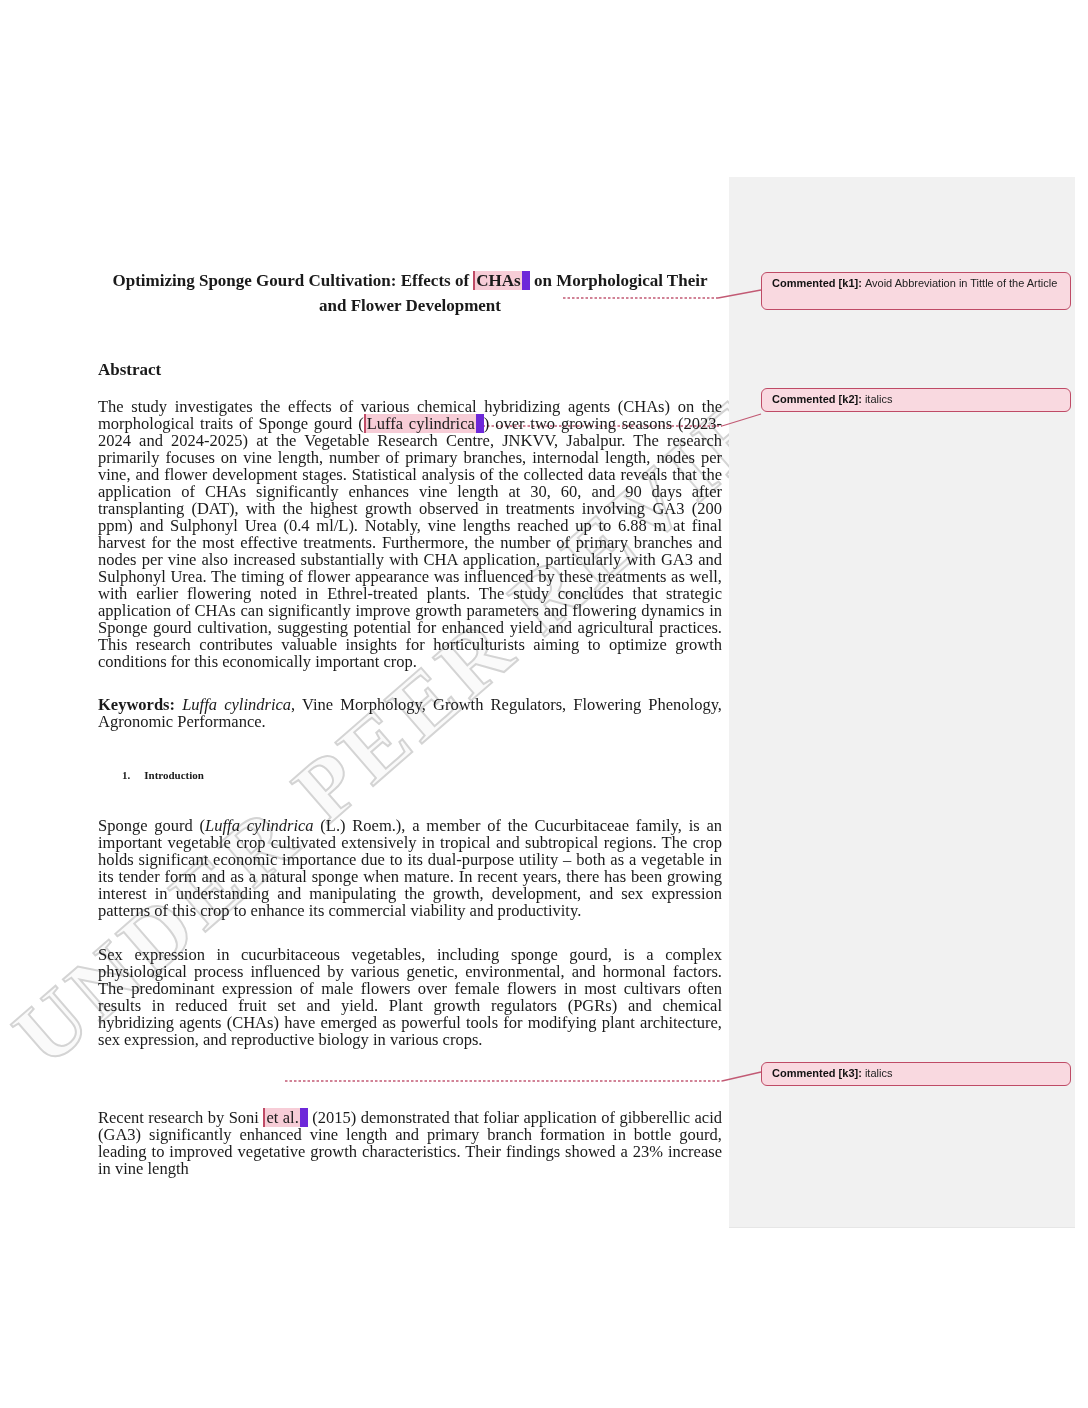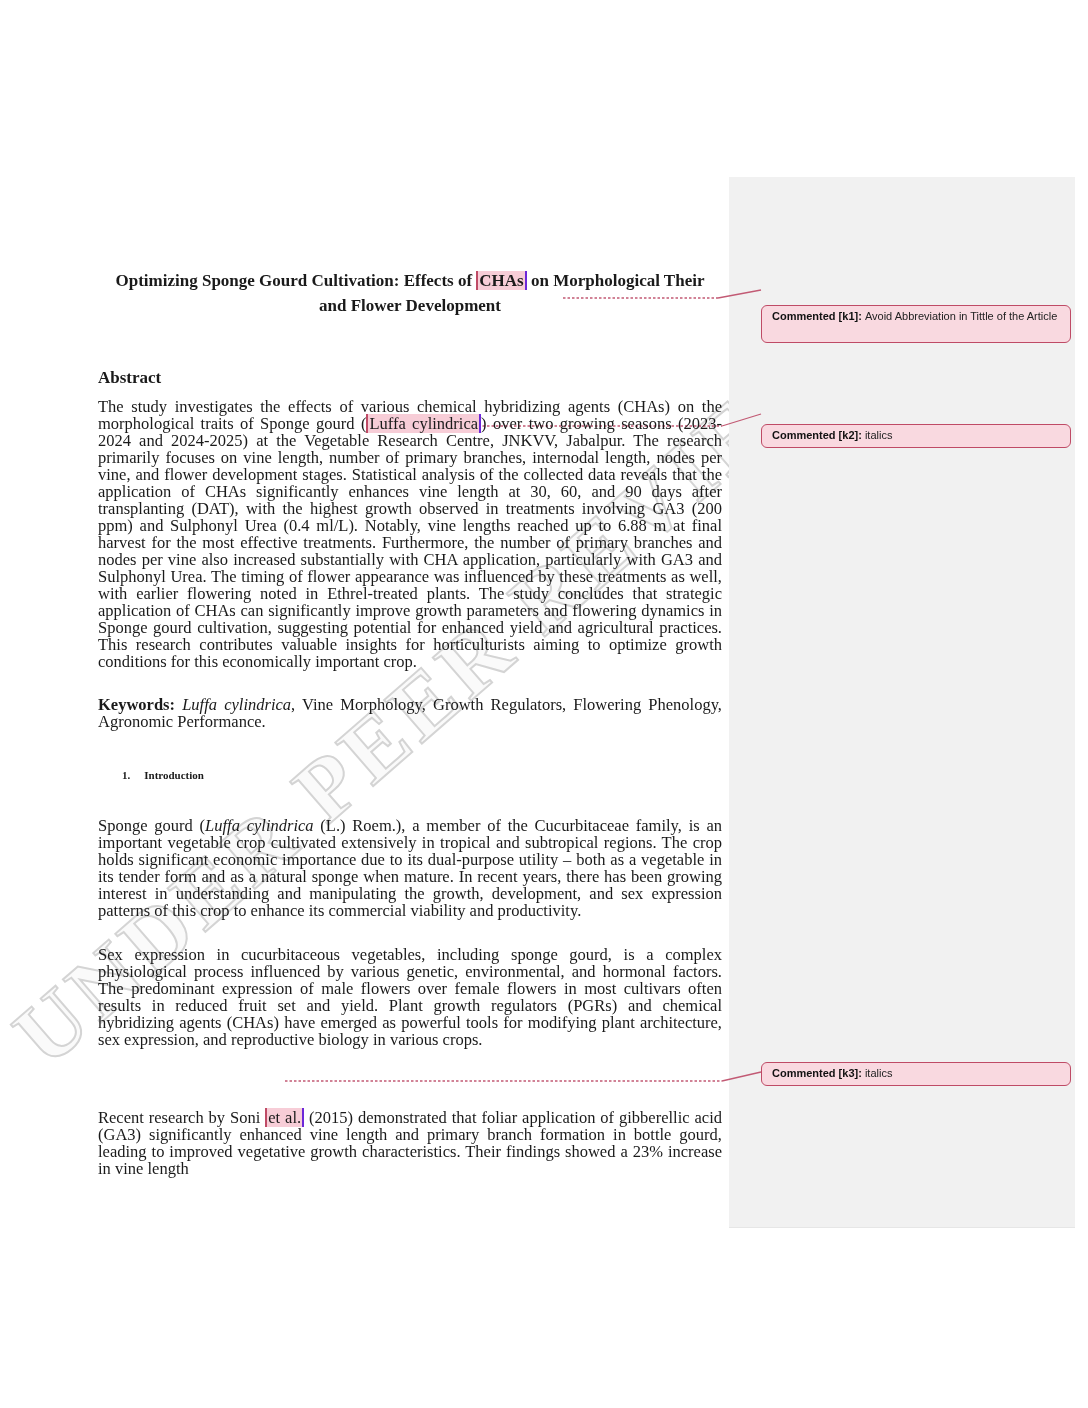--- a/index.html
+++ b/index.html
@@ -17,49 +17,49 @@
     position:absolute;left:-95px;top:650px;width:1050px;height:120px;
     transform:rotate(-41deg);transform-origin:50% 50%;
     font-family:"Liberation Serif","DejaVu Serif",serif;font-weight:bold;
     font-size:88px;letter-spacing:6px;white-space:nowrap;text-align:center;
     color:#fafafa;-webkit-text-stroke:2px #d4d4d4;z-index:1;user-select:none;
   }
   .block{position:absolute;left:98px;width:624px;z-index:3;}
   .title{
     top:268px;text-align:center;font-weight:bold;font-size:17px;line-height:25px;
   }
-  .h-abstract{top:368px;font-weight:bold;font-size:17px;}
+  .h-abstract{top:360px;font-weight:bold;font-size:17px;}
   .para{
     font-size:16.5px;line-height:17px;text-align:justify;text-justify:inter-word;
   }
   .p-abstract{top:381px;}
   .p-keywords{top:668px;margin-top:28px;}
   .h-intro{top:769px;font-weight:bold;font-size:11px;}
   .h-intro .num{margin-left:24px;margin-right:14px;}
   .p-intro1{top:800px;}
   .p-intro2{top:929px;}
   .p-intro3{top:1092px;}
   .bold{font-weight:bold;}
   .italic{font-style:italic;}
   
   .anchor{
-    background:#f7cdd7;border-left:2px solid #bf4b66;border-right:2px solid #6d28d9;
+    background:#f7cdd7;border-left:2px solid #bf4b66;border-right:8px solid #6d28d9;
     padding:0 1px;
   }
   
   .comment{
     position:absolute;left:761px;width:310px;z-index:4;box-sizing:border-box;
     background:#f9d9e0;border:1.4px solid #bf4b66;border-radius:6px;
     padding:3px 8px 4px 10px;
     font-family:"Liberation Sans","DejaVu Sans",sans-serif;font-size:11px;line-height:14.5px;
     color:#222;
   }
   .comment .clabel{font-weight:bold;color:#111;}
-  .c-k1{top:272px;min-height:38px;margin-top:33px;}
-  .c-k2{top:424px;}
+  .c-k1{top:272px;min-height:38px;}
+  .c-k2{top:388px;}
   .c-k3{top:1062px;}
   
   .connectors{position:absolute;left:0;top:0;width:1088px;height:1408px;z-index:3;pointer-events:none;}
   .connectors polyline{fill:none;stroke:#c25a74;stroke-width:1.3;}
   .dotted{stroke-dasharray:2.5 2;}
 </style>
 </head>
 <body>
 
 <div class="page">

